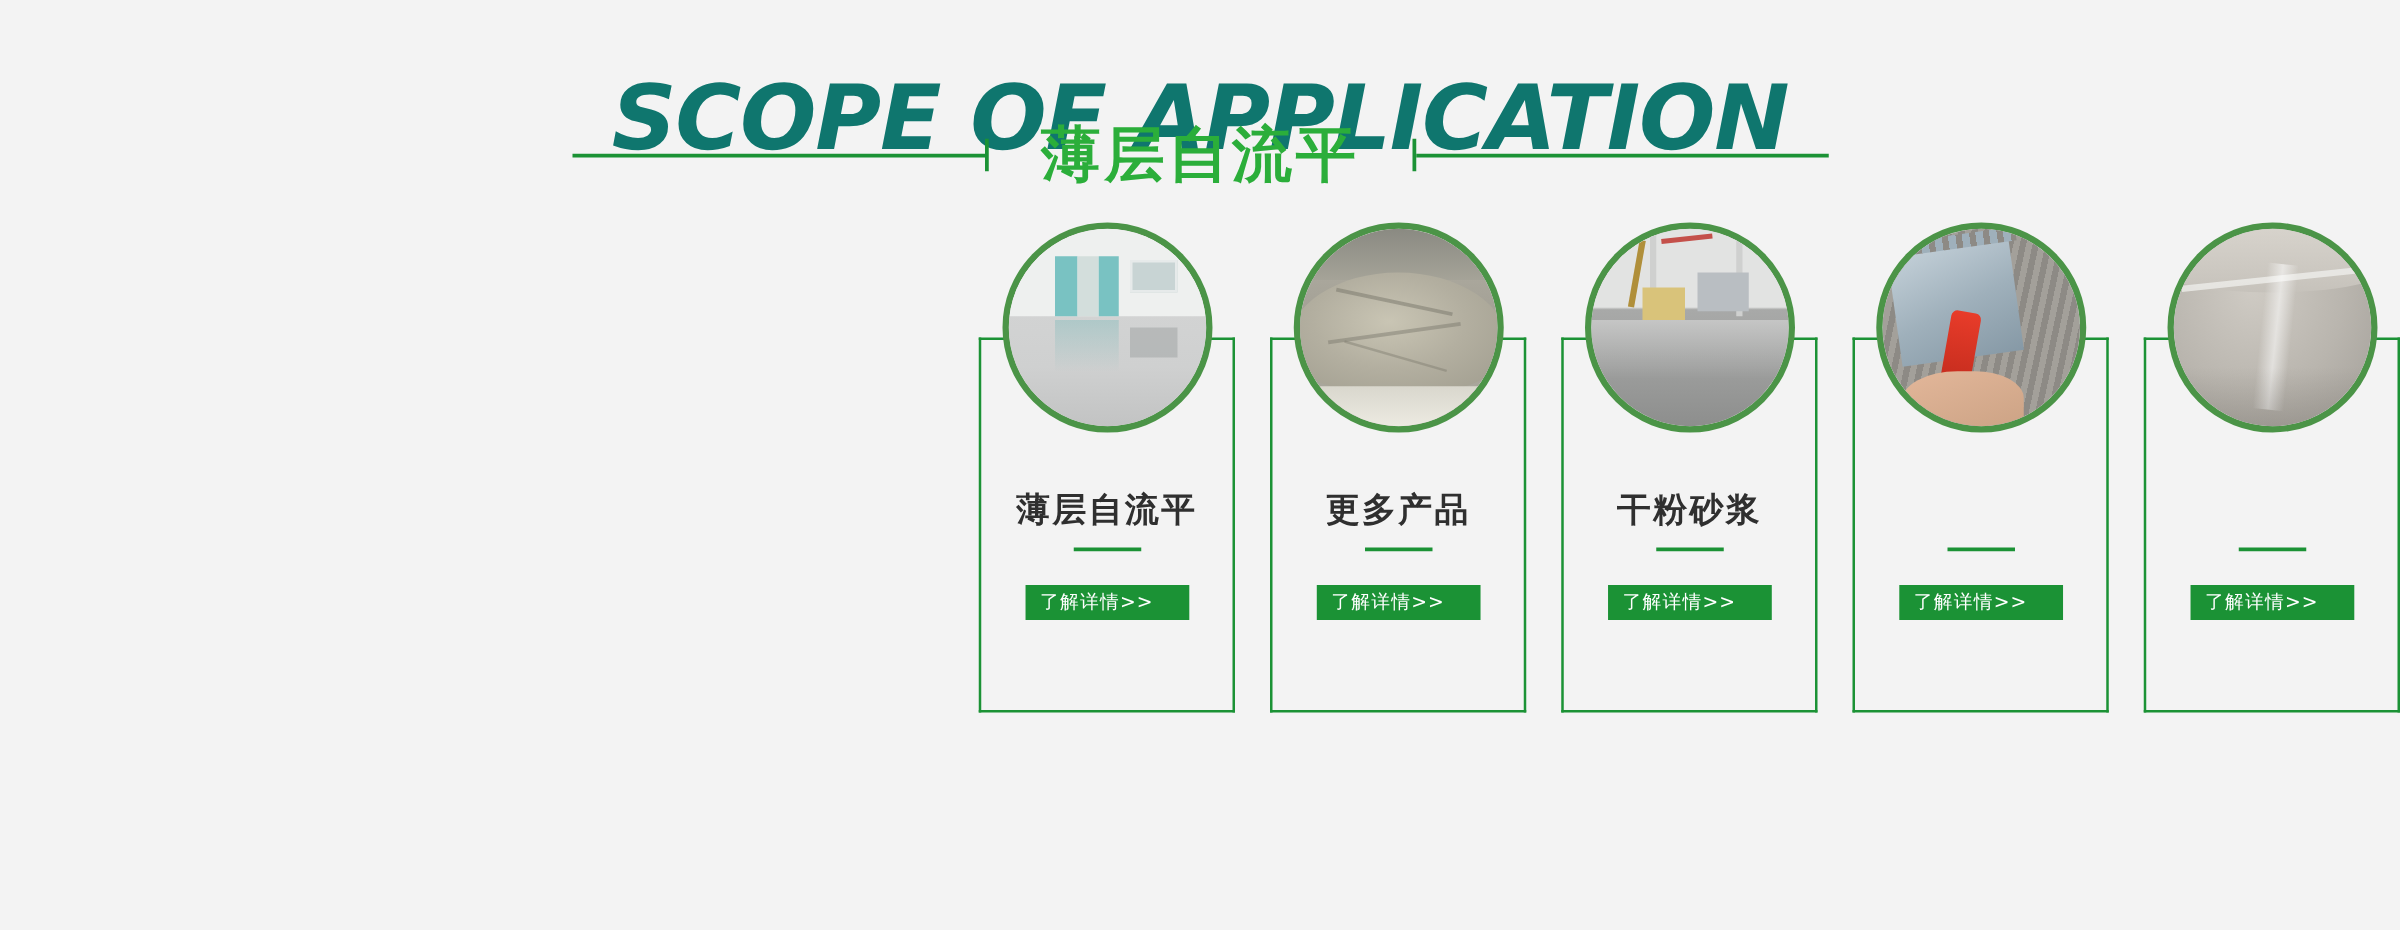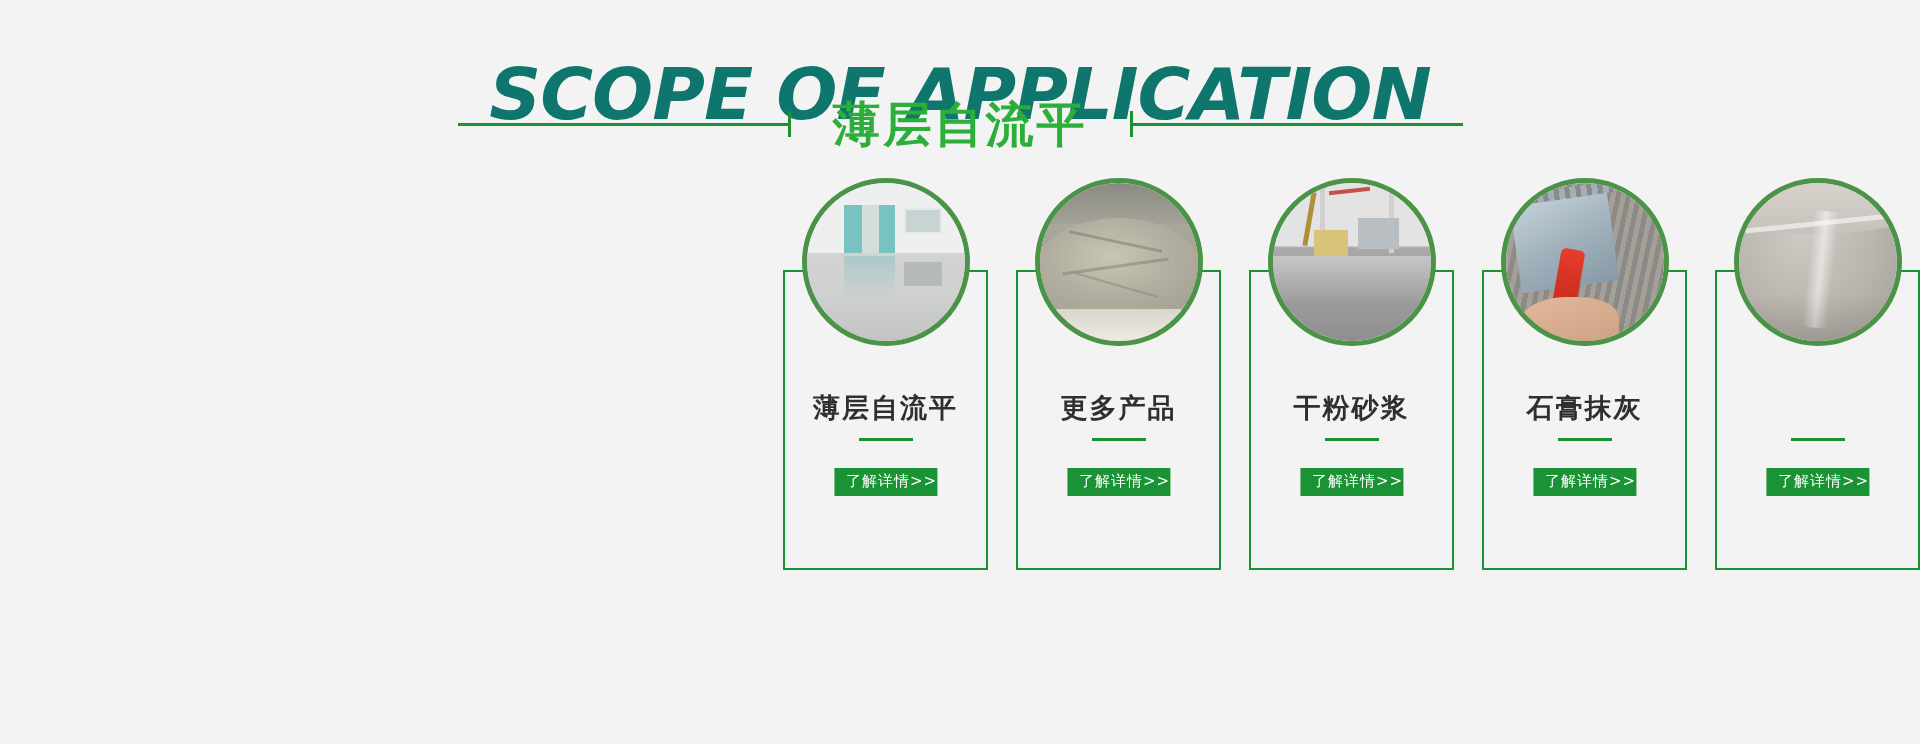--- a/index.html
+++ b/index.html
@@ -154,21 +154,21 @@
   }
   .detail-btn {
     position: absolute;
     top: 268px;
     left: 50%;
     transform: translateX(-50%);
     background: #1b9235;
     color: #ffffff;
     font-size: 15px;
     letter-spacing: 1px;
-    padding: 6px 0 7px 12px;
+    padding: 6px 28px 7px 12px;
     white-space: nowrap;
     cursor: pointer;
     border: none;
     font-family: inherit;
     line-height: 1;
   }
 
   
   .art { position:absolute; inset:0; }
 
@@ -324,21 +324,20 @@
     <div class="thumb">
       <div class="thumb-inner">
           <div class="art a4">
         <div class="trowel"></div>
             <div class="teeth"></div>
             <div class="handle"></div>
             <div class="hand"></div>
       </div>
         </div>
     </div>
-    <div class="card-label">石膏抹灰</div>
     <div class="label-underline"></div>
     <button class="detail-btn">了解详情&gt;&gt;</button>
   </div>
 
   <div class="card">
     <div class="frame-left"></div>
     <div class="frame-right"></div>
     <div class="frame-bottom"></div>
     <div class="frame-top-l"></div>
     <div class="frame-top-r"></div>

